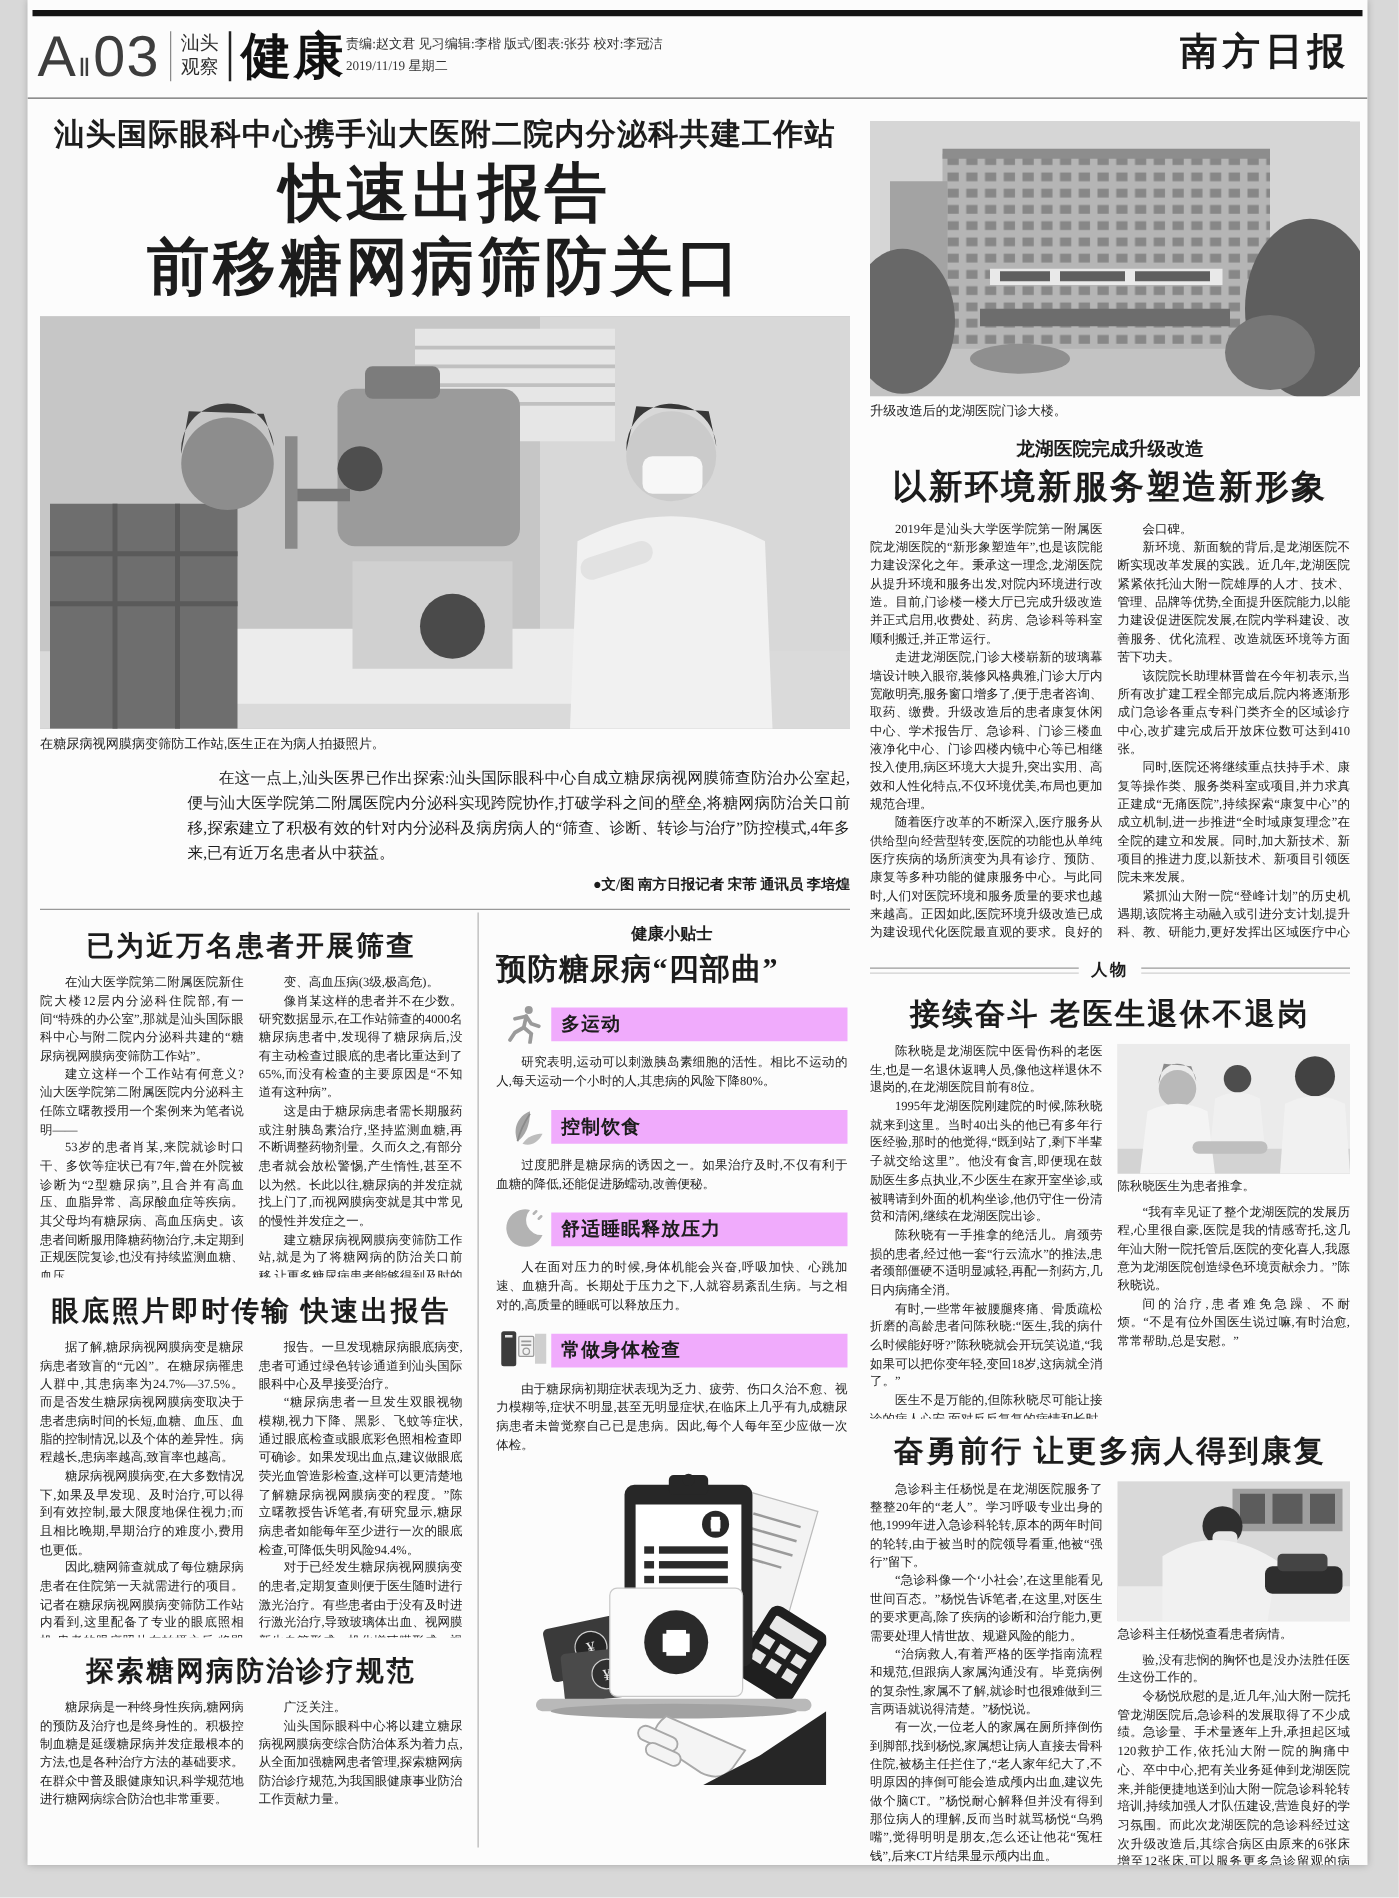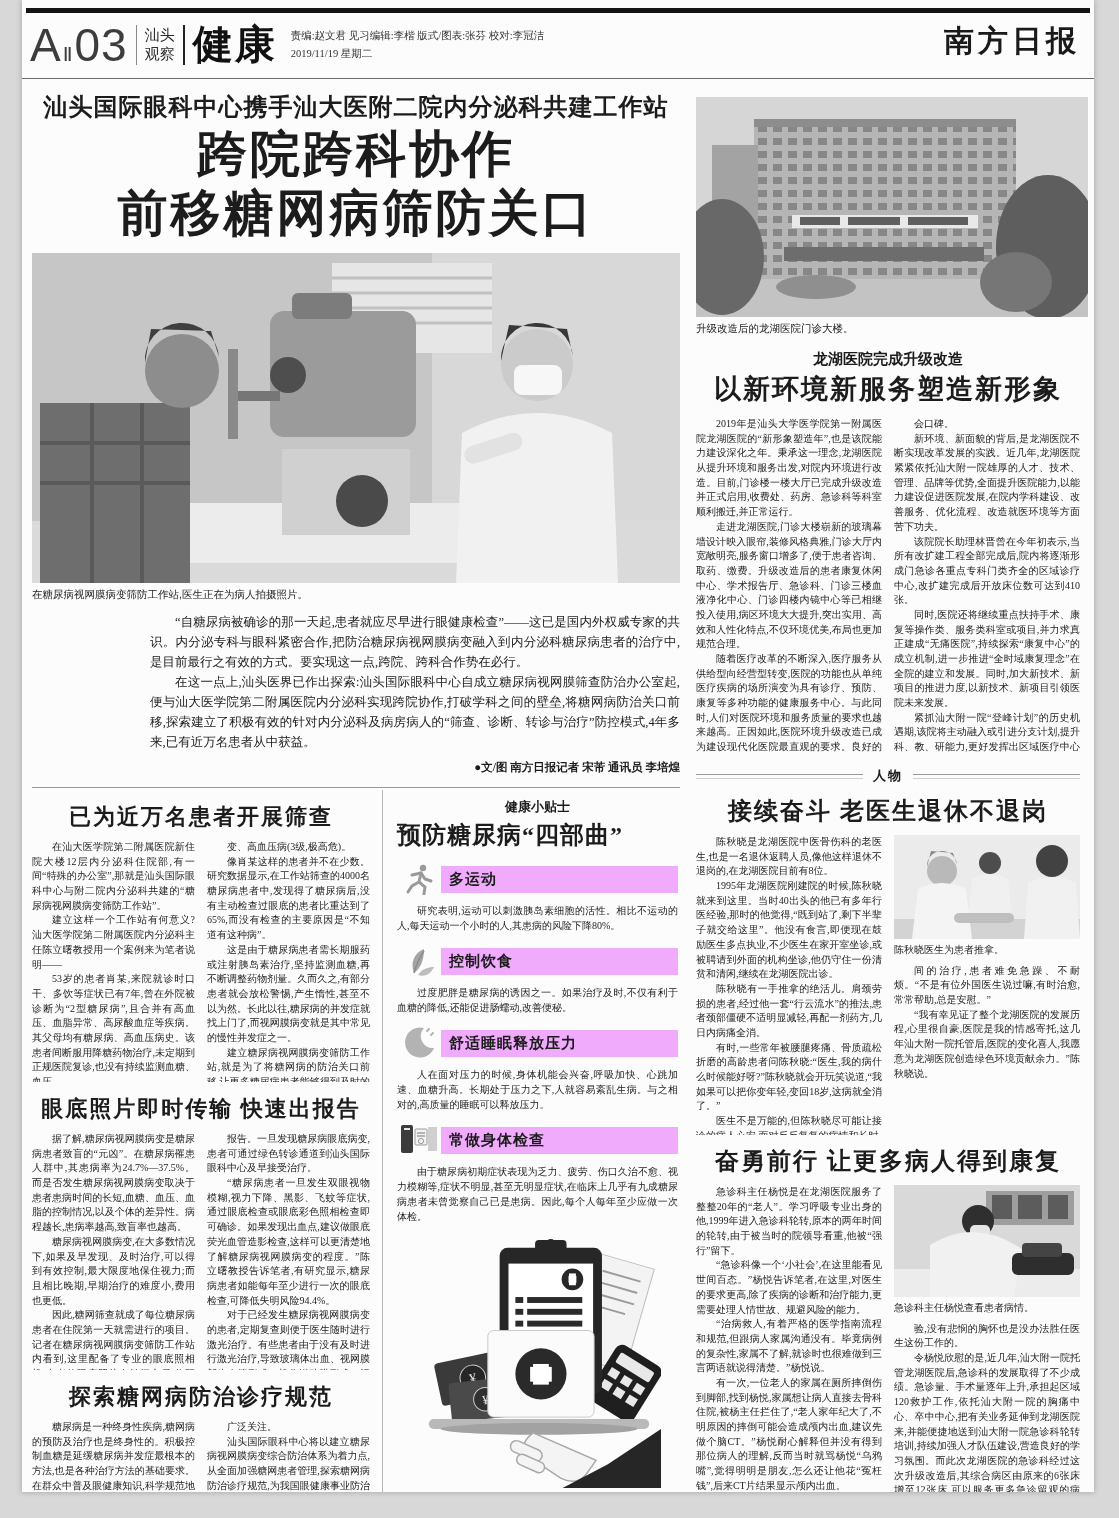--- a/index.html
+++ b/index.html
@@ -18,21 +18,21 @@
   .topbar{margin:8px 4px 0 4px;height:5px;background:#141414;}
   
   .masthead{display:flex;align-items:center;padding:4px 14px 6px 8px;border-bottom:1.5px solid #6a6a6a;}
   .pagecode{font-family:"Liberation Sans","DejaVu Sans",sans-serif;color:#3d3d3d;display:flex;align-items:baseline;letter-spacing:1px;}
   .pagecode .big{font-size:46px;line-height:1;}
   .pagecode .sub{font-size:20px;margin:0 1px;}
   .vdiv{width:1px;background:#8a8a8a;height:40px;margin:0 8px;}
   .vdiv.thick{width:2px;background:#222;}
   .secsmall{font-size:15px;line-height:1.25;color:#2b2b2b;text-align:right;}
   .sectitle{font-size:40px;font-weight:bold;letter-spacing:2px;color:#111;}
-  .credits{margin-left:14px;font-size:10.5px;color:#333;line-height:1.7;align-self:flex-start;padding-top:10px;}
+  .credits{font-size:10.5px;color:#333;line-height:1.7;align-self:flex-start;padding-top:10px;}
   .spacer{flex:1;}
   .brand{font-size:30px;font-weight:bold;letter-spacing:4px;color:#1a1a1a;align-self:flex-start;padding-top:4px;}
   
   .content{display:flex;gap:16px;padding:8px 14px 0 10px;}
   .left-region{width:648px;}
   .right-region{flex:1;min-width:0;}
   .kicker{font-size:24px;font-weight:bold;text-align:center;letter-spacing:1px;margin:4px 0 2px;}
   .headline{font-size:50px;font-weight:bold;line-height:1.18;text-align:center;letter-spacing:3px;}
   .photo-frame{margin-top:10px;background:#c9c9c9;}
   .photo-frame svg{display:block;}
@@ -98,21 +98,21 @@
     </div>
     <div class="spacer"></div>
     <div class="brand">南方日报</div>
   </div>
 
   <div class="content">
 
     <div class="left-region">
       <div class="kicker">汕头国际眼科中心携手汕大医附二院内分泌科共建工作站</div>
       <div class="headline">
-        <div>跨院跨科协作</div>
+        <div>快速出报告</div>
         <div>前移糖网病筛防关口</div>
       </div>
 
       <div class="photo-frame">
         <svg width="648" height="330" viewBox="0 0 648 330">
           <rect width="648" height="330" fill="#c6c6c6"></rect>
           <rect x="400" width="248" height="330" fill="#d8d8d8"></rect>
           <rect x="300" y="10" width="160" height="90" fill="#e6e6e6"></rect>
           <g stroke="#c0c0c0" stroke-width="3">
             <line x1="300" y1="25" x2="460" y2="25"></line>
@@ -144,21 +144,20 @@
           <path d="M424 330 l6 -150 q75 -40 150 0 l6 150 z" fill="#f1f1f1"></path>
           <circle cx="505" cy="112" r="36" fill="#cbcbcb"></circle>
           <path d="M469 108 a36 36 0 0 1 72 -4 l-6 -28 -58 -4 z" fill="#383838"></path>
           <rect x="482" y="112" width="48" height="30" rx="8" fill="#f7f7f7"></rect>
           <rect x="430" y="196" width="60" height="18" rx="9" fill="#e2e2e2" transform="rotate(-18 430 196)"></rect>
         </svg>
       </div>
       <div class="caption">在糖尿病视网膜病变筛防工作站,医生正在为病人拍摄照片。</div>
 
       <div class="intro">
-        <p>“自糖尿病被确诊的那一天起,患者就应尽早进行眼健康检查”——这已是国内外权威专家的共识。内分泌专科与眼科紧密合作,把防治糖尿病视网膜病变融入到内分泌科糖尿病患者的治疗中,是目前最行之有效的方式。要实现这一点,跨院、跨科合作势在必行。</p>
         <p>在这一点上,汕头医界已作出探索:汕头国际眼科中心自成立糖尿病视网膜筛查防治办公室起,便与汕大医学院第二附属医院内分泌科实现跨院协作,打破学科之间的壁垒,将糖网病防治关口前移,探索建立了积极有效的针对内分泌科及病房病人的“筛查、诊断、转诊与治疗”防控模式,4年多来,已有近万名患者从中获益。</p>
       </div>
       <div class="byline">●文/图  南方日报记者  宋芾  通讯员  李培煌</div>
       <div class="left-rule"></div>
 
       <div class="left-bottom">
 
         <div class="stories">
           <h2>已为近万名患者开展筛查</h2>
           <div class="cols h240">
@@ -425,22 +424,22 @@
               <path d="M78 44 q18 -10 36 0 l4 40 h-44 z" fill="#f0f0f0"></path>
               <circle cx="48" cy="36" r="15" fill="#b9b9b9"></circle>
               <path d="M33 32 a15 15 0 0 1 30 -2 l-4 -12 -22 -2 z" fill="#8a8a8a"></path>
               <path d="M24 54 q24 -12 48 0 l6 50 h-60 z" fill="#f4f4f4"></path>
               <circle cx="158" cy="26" r="16" fill="#424242"></circle>
               <path d="M134 48 q24 -12 48 0 l4 56 h-56 z" fill="#f1f1f1"></path>
               <rect x="60" y="78" width="60" height="10" rx="5" fill="#bfbfbf"></rect>
             </svg>
           </div>
           <div class="pg-caption">陈秋晓医生为患者推拿。</div>
+          <p>“我有幸见证了整个龙湖医院的发展历程,心里很自豪,医院是我的情感寄托,这几年汕大附一院托管后,医院的变化喜人,我愿意为龙湖医院创造绿色环境贡献余力。”陈秋晓说。</p>
           <p>间的治疗,患者难免急躁、不耐烦。“不是有位外国医生说过嘛,有时治愈,常常帮助,总是安慰。”</p>
-          <p>“我有幸见证了整个龙湖医院的发展历程,心里很自豪,医院是我的情感寄托,这几年汕大附一院托管后,医院的变化喜人,我愿意为龙湖医院创造绿色环境贡献余力。”陈秋晓说。</p>
         </div>
       </div>
 
       <div class="p-headline">奋勇前行 让更多病人得到康复</div>
       <div class="people-grid hg408">
         <div class="pg-col">
           <p>急诊科主任杨悦是在龙湖医院服务了整整20年的“老人”。学习呼吸专业出身的他,1999年进入急诊科轮转,原本的两年时间的轮转,由于被当时的院领导看重,他被“强行”留下。</p>
           <p>“急诊科像一个‘小社会’,在这里能看见世间百态。”杨悦告诉笔者,在这里,对医生的要求更高,除了疾病的诊断和治疗能力,更需要处理人情世故、规避风险的能力。</p>
           <p>“治病救人,有着严格的医学指南流程和规范,但跟病人家属沟通没有。毕竟病例的复杂性,家属不了解,就诊时也很难做到三言两语就说得清楚。”杨悦说。</p>
           <p>有一次,一位老人的家属在厕所摔倒伤到脚部,找到杨悦,家属想让病人直接去骨科住院,被杨主任拦住了,“老人家年纪大了,不明原因的摔倒可能会造成颅内出血,建议先做个脑CT。”杨悦耐心解释但并没有得到那位病人的理解,反而当时就骂杨悦“乌鸦嘴”,觉得明明是朋友,怎么还让他花“冤枉钱”,后来CT片结果显示颅内出血。</p>

